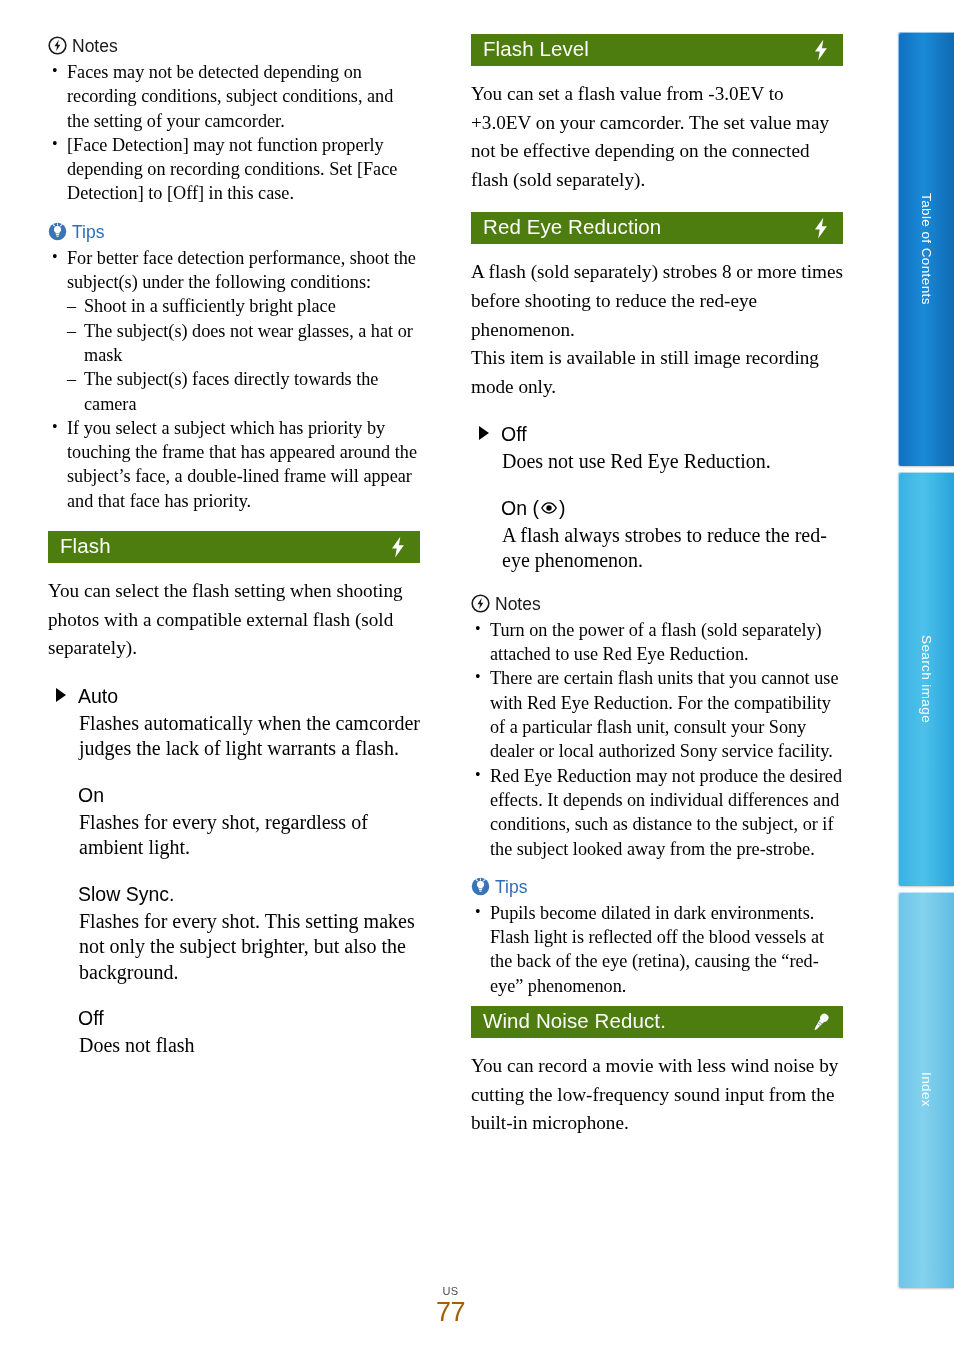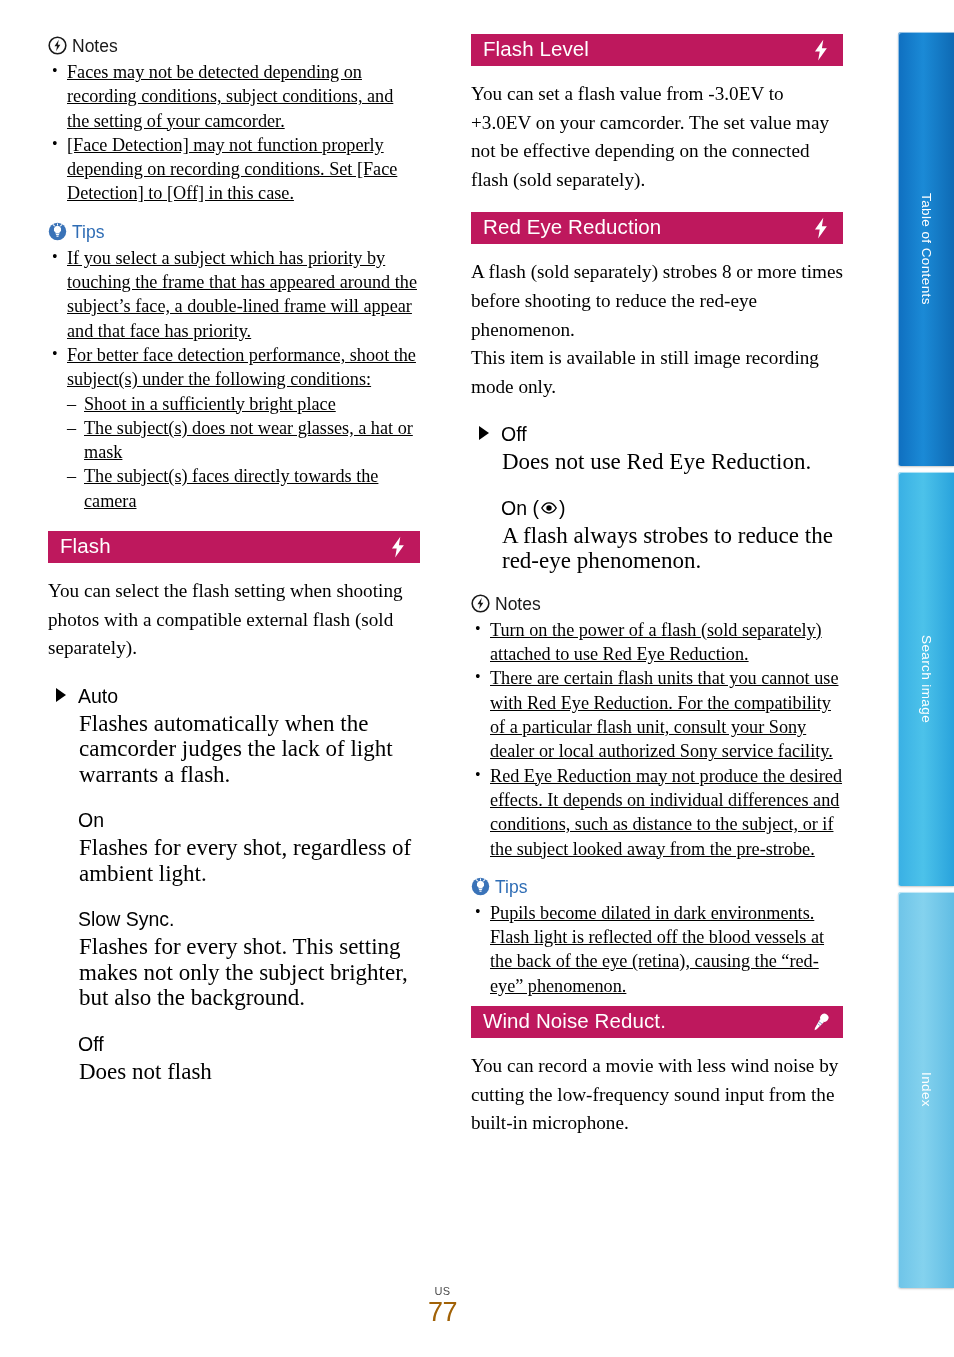--- a/index.html
+++ b/index.html
@@ -21,21 +21,21 @@
   .col {
     position: absolute;
     top: 34px;
     width: 372px;
   }
   .col-left  { left: 48px; }
   .col-right { left: 471px; }
 
   
   .bar {
-    background: #be185d;
+    background: #4d7c0f;
     height: 32px;
     display: flex;
     align-items: center;
     padding: 0 10px 0 12px;
     margin-bottom: 14px;
   }
   .bar-title {
     font-family: "Liberation Sans", sans-serif;
     font-size: 20.5px;
     color: #ffffff;
@@ -77,21 +77,21 @@
   .option .marker {
     position: absolute;
     left: 8px;
     top: 4px;
     width: 0; height: 0;
     border-left: 10px solid #000;
     border-top: 7px solid transparent;
     border-bottom: 7px solid transparent;
   }
   .option-desc {
-    font-size: 23px;
+    font-size: 20px;
     line-height: 25.5px;
     padding-left: 1px;
   }
   .eye-wrap { display: inline-flex; align-items: center; }
   .eye-wrap svg { margin: 0 1px; }
 
   
   .callout-head {
     display: flex;
     align-items: flex-start;
@@ -111,21 +111,20 @@
     list-style: none;
     margin: 0;
     padding: 0;
   }
   ul.bullets > li {
     position: relative;
     padding-left: 19px;
     font-size: 18.2px;
     line-height: 24.3px;
     margin-bottom: 0;
-    text-decoration: underline;
   }
   ul.bullets > li::before {
     content: "\2022";
     position: absolute;
     left: 4px;
     top: -1px;
     font-size: 16px;
   }
   ul.sub {
     list-style: none;
@@ -182,21 +181,21 @@
     background: linear-gradient(to right, #39b0e4 0%, #4cc2ea 45%, #29a3dc 100%);
   }
   .tab-index {
     top: 860px; height: 396px;
     background: linear-gradient(to right, #6ec4e8 0%, #84d2ee 45%, #61bde4 100%);
   }
 
   
   .footer {
     position: absolute;
-    left: 0; right: 0;
+    left: 8px; right: 0;
     top: 1286px;
     text-align: center;
     width: 885px;
   }
   .footer .us {
     font-family: "Liberation Sans", sans-serif;
     font-size: 11px;
     color: #4a4a4a;
     display: block;
     line-height: 11px;
@@ -247,29 +246,29 @@
             <circle cx="12" cy="12" r="11" fill="#3a73b8"></circle>
             <path d="M12 4.6 a4.6 4.6 0 0 0 -2.6 8.4 v1.6 h5.2 v-1.6 A4.6 4.6 0 0 0 12 4.6 z" fill="#ffffff"></path>
             <rect x="9.9" y="15.3" width="4.2" height="1.4" rx="0.6" fill="#ffffff"></rect>
             <rect x="10.5" y="17.3" width="3" height="1.3" rx="0.6" fill="#ffffff"></rect>
             <path d="M6.6 3.4 l1.5 1.5 M17.4 3.4 l-1.5 1.5 M12 2.1 v1.7" stroke="#ffffff" stroke-width="1.3" stroke-linecap="round" fill="none"></path>
           </svg>
         </span>
         <span class="label">Tips</span>
       </div>
       <ul class="bullets">
-        <li>If you select a subject which has priority by touching the frame that has appeared around the subject’s face, a double-lined frame will appear and that face has priority.</li>
         <li>
           <span>For better face detection performance, shoot the subject(s) under the following conditions:</span>
           <ul class="sub">
             <li>Shoot in a sufficiently bright place</li>
             <li>The subject(s) does not wear glasses, a hat or mask</li>
             <li>The subject(s) faces directly towards the camera</li>
           </ul>
         </li>
+        <li>If you select a subject which has priority by touching the frame that has appeared around the subject’s face, a double-lined frame will appear and that face has priority.</li>
       </ul>
     </div>
 
     <div class="spacer-18"></div>
 
     <div>
       <div class="bar">
         <span class="bar-title">Flash</span>
         <span class="bar-icon">
           <svg width="20" height="22" viewBox="0 0 20 24">

